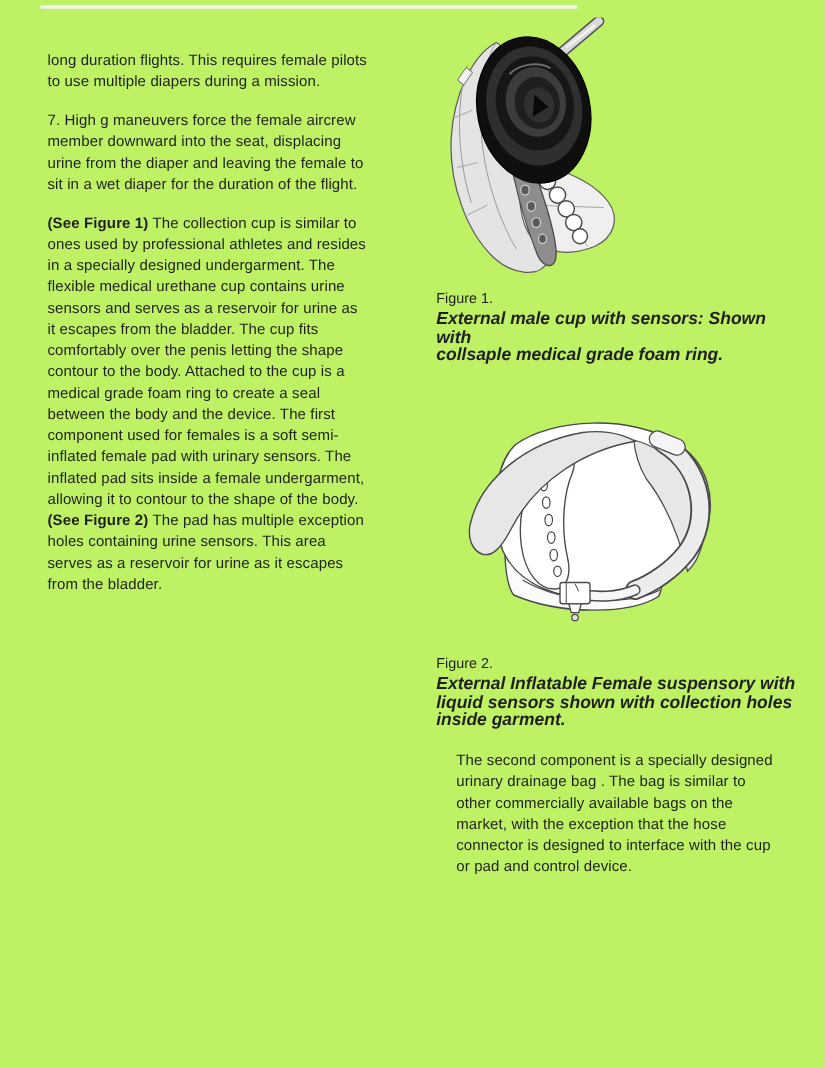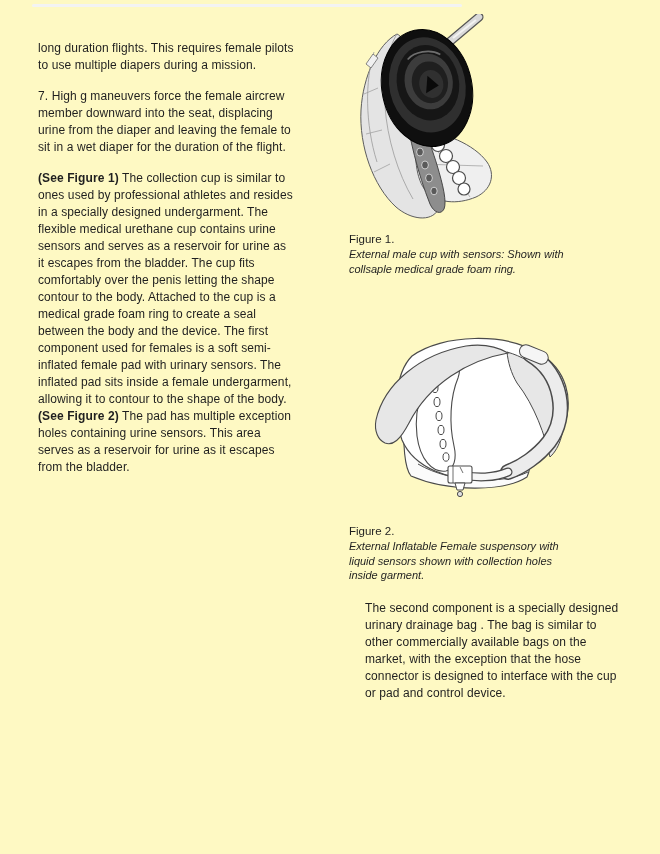--- a/index.html
+++ b/index.html
@@ -1,39 +1,39 @@
 <!DOCTYPE html>
 <html><head>
 <meta charset="utf-8">
 <style>
   * { margin:0; padding:0; box-sizing:border-box; }
   html,body { background:#ffffff; }
   body {
     width:660px; height:854px; position:relative; overflow:hidden;
     font-family:"Liberation Sans", sans-serif; color:#1f1f1f;
   }
-  .page { position:absolute; inset:0; background:#fef9c3; }
+  .page { position:absolute; inset:0; background:#bef264; }
   .scan-streak { position:absolute; left:32px; top:4px; width:430px; height:3px; background:#f3f3f3; border-radius:2px; }
 
   .col-left { position:absolute; left:38px; top:40px; width:300px; }
   .para {
     font-size:12px; line-height:17px; white-space:pre-line;
     margin-bottom:14px; letter-spacing:0.1px;
   }
   .para:nth-child(3){ margin-bottom:16px; }
   .run-bold { font-weight:bold; }
 
   .col-right { position:absolute; left:348px; top:0; width:300px; height:795px; }
   .fig1-img { position:absolute; left:2px; top:14px; width:150px; height:210px; }
   .fig2-img { position:absolute; left:8px; top:326px; width:230px; height:185px; }
   .caption { position:absolute; left:1px; width:292px; }
   .fig1-cap { top:232px; }
   .fig2-cap { top:524px; }
   .caption-label { font-size:11.5px; line-height:15px; }
-  .caption-text { font-size:11px; line-height:14.6px; font-style:italic; white-space:pre-line; }
+  .caption-text { font-size:14px; line-height:14.6px; font-style:italic; white-space:pre-line;font-weight:bold; }
   .closing {
     position:absolute; left:1px; top:600px; width:296px;
     font-size:12px; line-height:17px; white-space:pre-line; letter-spacing:0.1px;margin-left:16px;
   }
 </style>
 </head>
 <body>
 
 <div class="page">
   <div class="scan-streak"></div>

